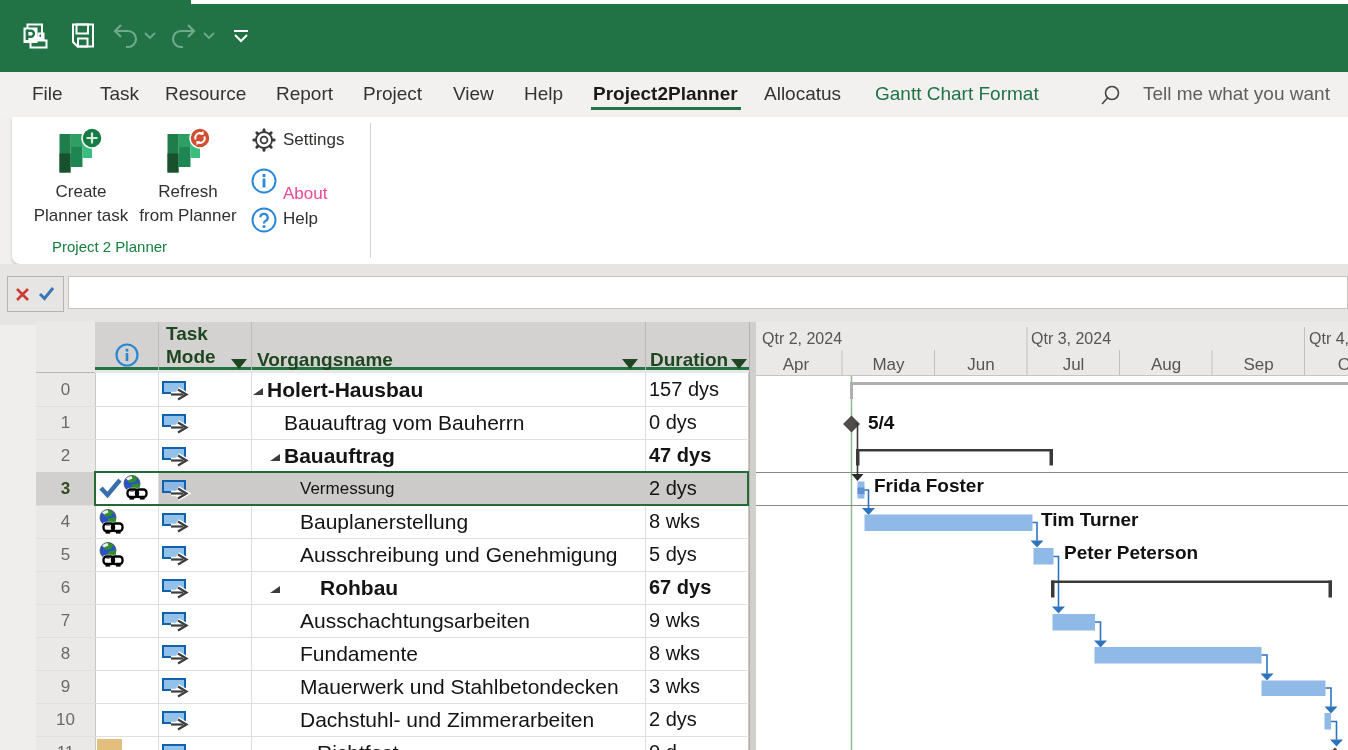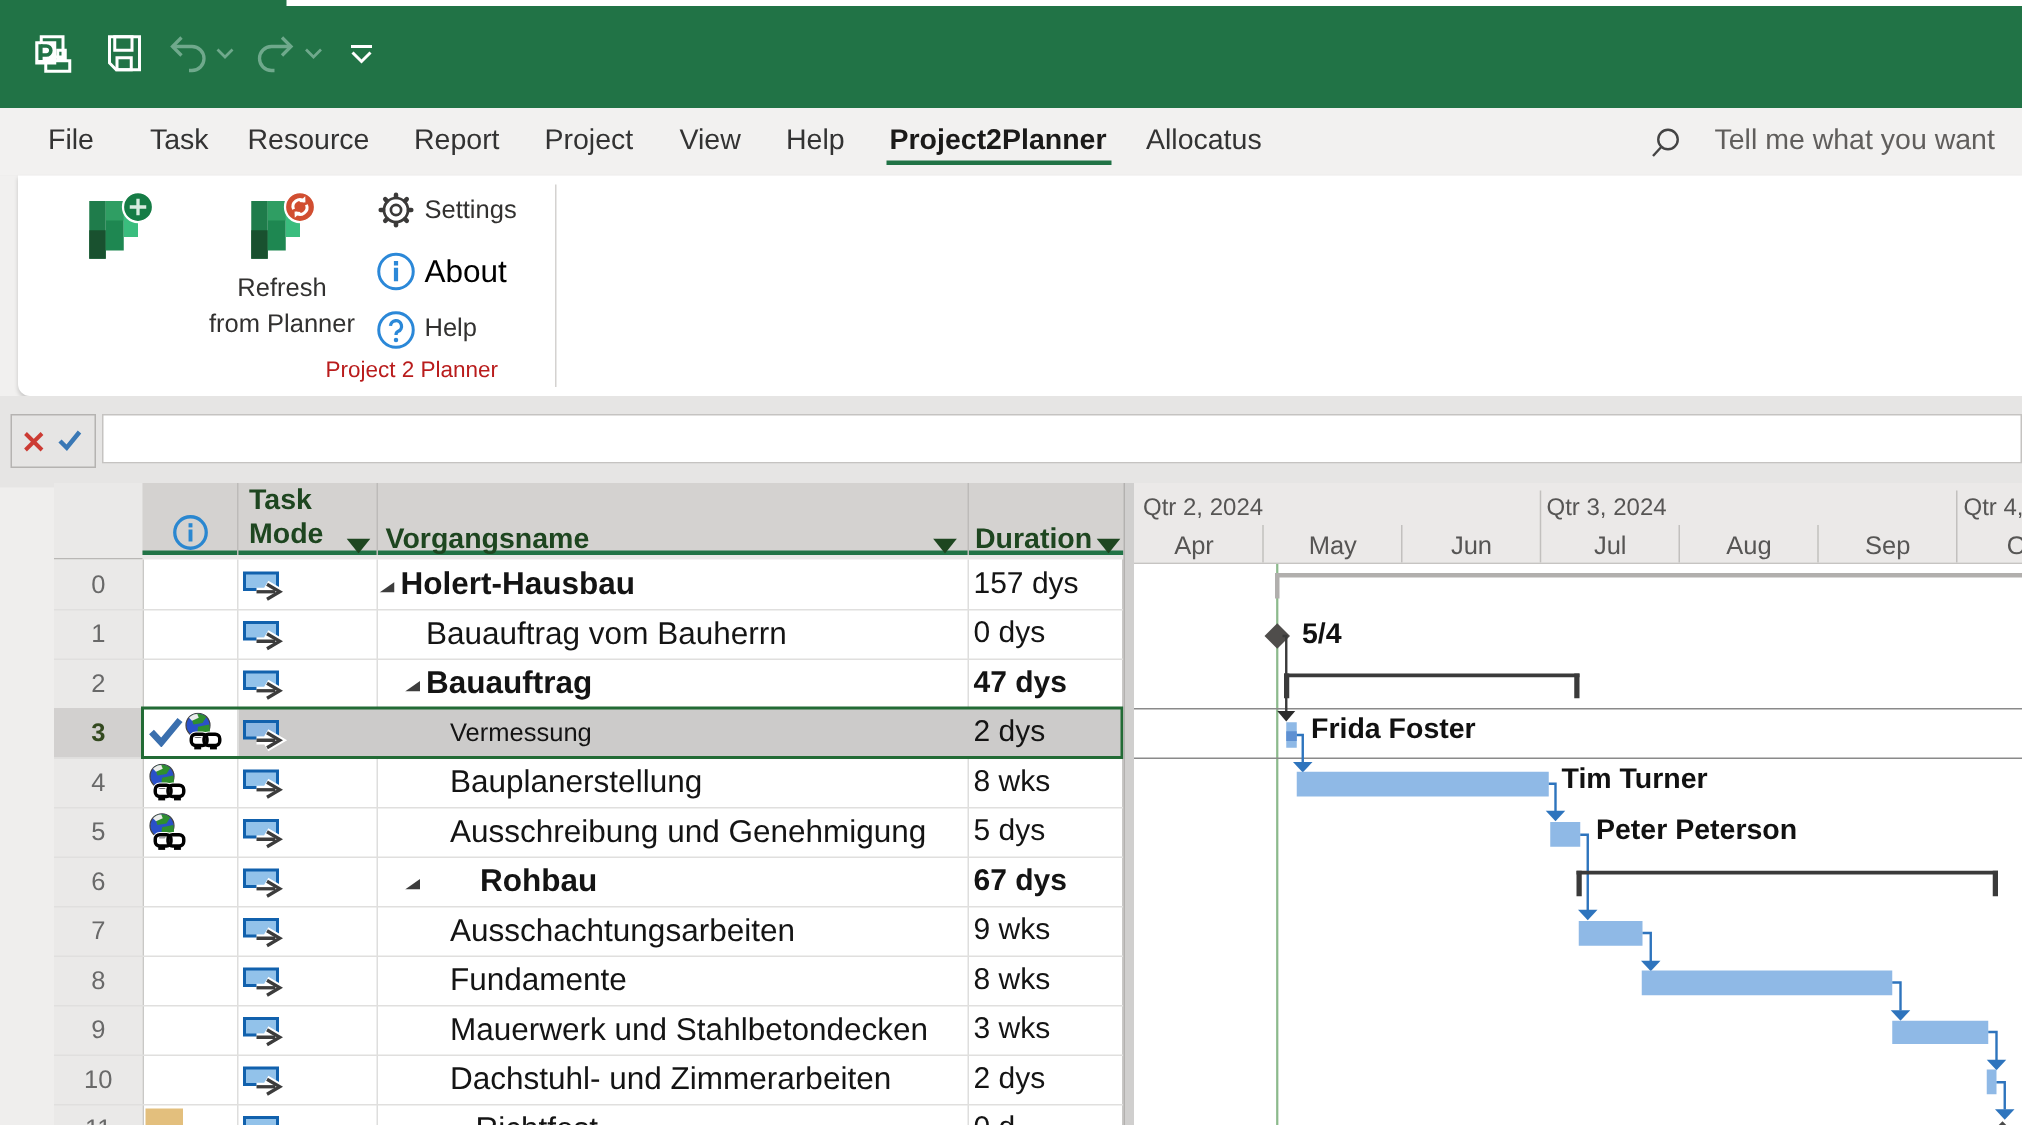--- a/index.html
+++ b/index.html
@@ -54,39 +54,41 @@
   <div class="abs" style="left:32px;top:0;height:45px;">File</div>
   <div class="abs" style="left:100px;top:0;height:45px;">Task</div>
   <div class="abs" style="left:165px;top:0;height:27px;">Resource</div>
   <div class="abs" style="left:276px;top:0;height:45px;">Report</div>
   <div class="abs" style="left:363px;top:0;height:45px;">Project</div>
   <div class="abs" style="left:453px;top:0;height:45px;">View</div>
   <div class="abs" style="left:524px;top:0;height:45px;">Help</div>
   <div class="abs" style="left:593px;top:0;height:45px;font-weight:bold;color:#1b1a19;">Project2Planner</div>
   <div class="abs" style="left:591px;top:35px;width:150px;height:3px;background:#217346;"></div>
   <div class="abs" style="left:764px;top:0;height:45px;">Allocatus</div>
+  <div class="abs" style="left:875px;top:0;height:45px;color:#217346;">Gantt Chart Format</div>
   <svg class="abs" style="left:1100px;top:13px;" width="22" height="22" viewBox="0 0 22 22">
     <circle cx="12" cy="8" r="6.5" fill="none" stroke="#444" stroke-width="1.6"></circle>
     <line x1="7.5" y1="13" x2="2" y2="19" stroke="#444" stroke-width="1.6"></line>
   </svg>
   <div class="abs" style="left:1143px;top:0;height:45px;color:#605e5c;">Tell me what you want to do</div>
 </div>
 
 <div class="abs" style="left:0;top:117px;width:1348px;height:147px;background:#f1f0ef;"></div>
 <div class="abs" id="ribbon" style="left:12px;top:117px;width:1336px;height:147px;background:#fff;border-radius:0 0 0 8px;box-shadow:0 2px 3px rgba(0,0,0,0.18);">
 
   <svg class="abs" style="left:47px;top:10px;" width="46" height="46" viewBox="0 0 46 46">
     <rect x="0.5" y="7" width="11" height="38.5" fill="#1f7c4b"></rect>
     <rect x="0.5" y="26.5" width="11" height="19" fill="#19512f"></rect>
     <rect x="11.5" y="7" width="12" height="33" fill="#1e8751"></rect>
     <rect x="11.5" y="7" width="12" height="13" fill="#2f9e63"></rect>
     <rect x="23.5" y="12" width="9.5" height="19" fill="#3abd7e"></rect>
     <circle cx="33" cy="11" r="10" fill="#157c45" stroke="#fff" stroke-width="1.5"></circle>
     <path d="M33 5.5 v11 M27.5 11 h11" stroke="#d7ebdf" stroke-width="2.2"></path>
   </svg>
+  <div class="abs" style="left:8px;top:63px;width:122px;text-align:center;font-size:17px;color:#323130;line-height:24px;">Create<br>Planner task</div>
 
   <svg class="abs" style="left:155px;top:10px;" width="46" height="46" viewBox="0 0 46 46">
     <rect x="0.5" y="7" width="11" height="38.5" fill="#1f7c4b"></rect>
     <rect x="0.5" y="26.5" width="11" height="19" fill="#19512f"></rect>
     <rect x="11.5" y="7" width="12" height="33" fill="#1e8751"></rect>
     <rect x="11.5" y="7" width="12" height="13" fill="#2f9e63"></rect>
     <rect x="23.5" y="12" width="9.5" height="19" fill="#3abd7e"></rect>
     <circle cx="33" cy="11" r="10" fill="#d14e31" stroke="#fff" stroke-width="1.5"></circle>
     <path d="M28.7 12.5 a4.6 4.6 0 0 1 7.2 -5.3 M37.3 9.5 a4.6 4.6 0 0 1 -7.2 5.3" stroke="#fff" stroke-width="2" fill="none"></path>
     <path d="M36.5 3.8 l0.1 4.2 l-4.2 -0.4 z" fill="#fff"></path>
@@ -110,30 +112,30 @@
       </g>
     </g>
   </svg>
   <div class="abs" style="left:271px;top:13px;font-size:17px;color:#323130;">Settings</div>
 
   <svg class="abs" style="left:239px;top:51px;" width="26" height="26" viewBox="0 0 26 26">
     <circle cx="13" cy="13" r="11.5" fill="none" stroke="#2b88d8" stroke-width="2"></circle>
     <rect x="11.6" y="10.5" width="2.8" height="9" fill="#2b88d8"></rect>
     <rect x="11.6" y="6" width="2.8" height="3" fill="#2b88d8"></rect>
   </svg>
-  <div class="abs" style="left:271px;top:53px;font-size:21px;color:#000000;">About</div>
+  <div class="abs" style="left:271px;top:67px;font-size:17px;color:#ec4899;">About</div>
 
   <svg class="abs" style="left:239px;top:90px;" width="26" height="26" viewBox="0 0 26 26">
     <circle cx="13" cy="13" r="11.5" fill="none" stroke="#2b88d8" stroke-width="2"></circle>
     <path d="M9.3 10.3 a3.7 3.7 0 1 1 5.2 3.6 c-1.2 0.55 -1.5 1.2 -1.5 2.5" fill="none" stroke="#2b88d8" stroke-width="2.2"></path>
     <circle cx="13" cy="19.6" r="1.5" fill="#2b88d8"></circle>
   </svg>
   <div class="abs" style="left:271px;top:92px;font-size:17px;color:#323130;">Help</div>
 
-  <div class="abs" style="left:40px;top:121px;width:280px;text-align:right;font-size:15px;color:#b91c1c;">Project 2 Planner</div>
+  <div class="abs" style="left:40px;top:121px;width:280px;text-align:left;font-size:15px;color:#15803d;">Project 2 Planner</div>
 
   <div class="abs" style="left:358px;top:6px;width:1px;height:135px;background:#d4d2d0;"></div>
 </div>
 
 <div class="abs" id="editbar" style="left:0;top:264px;width:1348px;height:61px;background:#e6e5e4;">
   <div class="abs" style="left:7px;top:12px;width:57px;height:36px;border:1px solid #b5b3b1;"></div>
   <svg class="abs" style="left:15px;top:23px;" width="15" height="15" viewBox="0 0 15 15">
     <path d="M2 2 L13 13 M13 2 L2 13" stroke="#cc3b33" stroke-width="2.6"></path>
   </svg>
   <svg class="abs" style="left:38px;top:22px;" width="17" height="15" viewBox="0 0 17 15">

